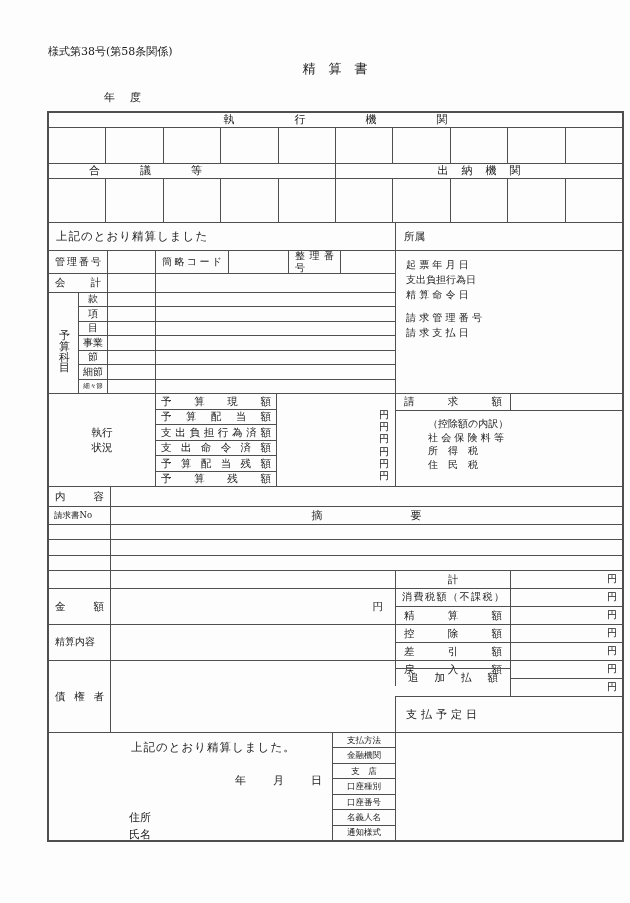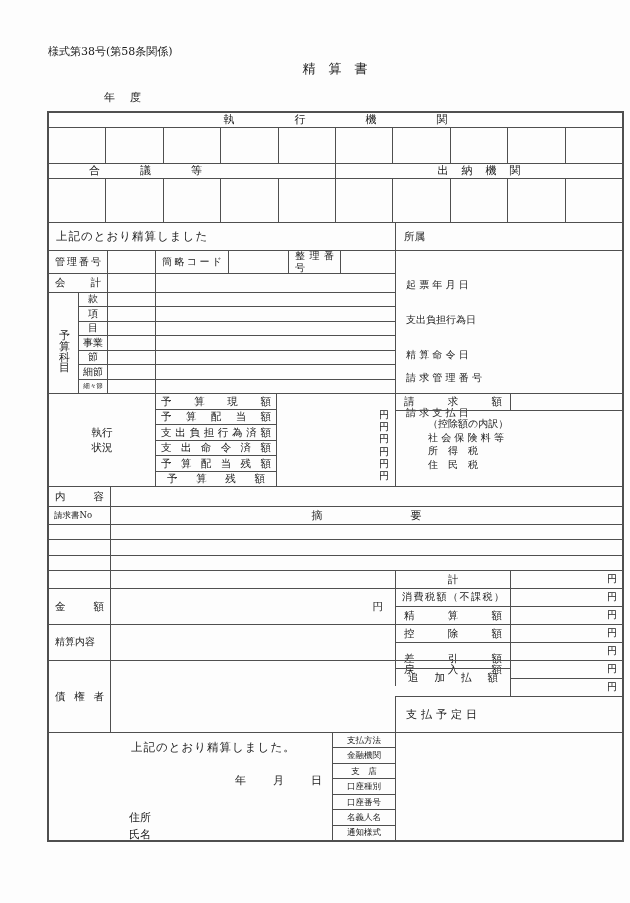--- a/index.html
+++ b/index.html
@@ -31,21 +31,21 @@
   .sp-xl .v{text-align:center;letter-spacing:60px;text-indent:60px;}
   .sp-l  .v{text-align:left;letter-spacing:40px;text-indent:40px;}
   .sp-m  .v{text-align:center;letter-spacing:13px;text-indent:13px;}
   .sp-tek .v{text-align:center;letter-spacing:88px;text-indent:88px;font-size:11px;}
   .decl{font-size:11.5px;letter-spacing:1px;padding-left:7px;}
   .small{font-size:10px;}
   .tiny{font-size:8.5px;}
   .xtiny{font-size:6.5px;}
   .multiline{flex-direction:column;align-items:flex-start;justify-content:flex-start;}
   .dates{padding:6px 0 0 10px;font-size:10px;}
-  .dates div{line-height:15px;margin-top:20px;}
+  .dates div{line-height:15px;}
   .dates .gap{margin-top:8px;}
   .koujo{padding:6px 0 0 8px;font-size:10px;}
   .koujo div{line-height:13.5px;margin-left:24px;}
   .vert{justify-content:center;}
   .vert .v{writing-mode:vertical-rl;text-orientation:upright;letter-spacing:11px;
            width:auto;margin:0 auto;font-size:11px;}
   .exec-label{flex-direction:column;justify-content:center;gap:2px;font-size:10.5px;}
   .yen-stack{flex-direction:column;align-items:flex-end;justify-content:space-between;
              padding:16px 6px 5px 0;font-size:10px;line-height:1;}
   .yen-right{justify-content:flex-end;padding-right:5px;font-size:10px;}
@@ -184,21 +184,21 @@
       </div>
     <div class="c jst" style="left:107px;top:312px;width:121px;height:15.5px;padding:0 5px">
         <span class="v">支出負担行為済額</span>
       </div>
     <div class="c jst" style="left:107px;top:327.5px;width:121px;height:15.5px;padding:0 5px">
         <span class="v">支出命令済額</span>
       </div>
     <div class="c jst" style="left:107px;top:343px;width:121px;height:15.5px;padding:0 5px">
         <span class="v">予算配当残額</span>
       </div>
-    <div class="c jst" style="left:107px;top:358.5px;width:121px;height:15.5px;padding:0 11px">
+    <div class="c jst" style="left:107px;top:358.5px;width:121px;height:15.5px;padding:0 5px">
         <span class="v">予算残額</span>
       </div>
     <div class="c yen-stack" style="left:228px;top:281px;width:119px;height:93px">
       <span>円</span>
       <span>円</span>
       <span>円</span>
       <span>円</span>
       <span>円</span>
       <span>円</span>
     </div>
@@ -262,21 +262,21 @@
     <div class="c small" style="left:0;top:512px;width:62px;height:36px;padding-left:6px">
         <span class="v">精算内容</span>
       </div>
     <div class="c" style="left:62px;top:512px;width:285px;height:36px"></div>
     <div class="c jst" style="left:347px;top:512px;width:115px;height:18px;padding:0 8px">
         <span class="v">控除額</span>
       </div>
     <div class="c yen-right" style="left:462px;top:512px;width:112px;height:18px">
         <span class="v">円</span>
       </div>
-    <div class="c jst" style="left:347px;top:530px;width:115px;height:18px;padding:16px 8px">
+    <div class="c jst" style="left:347px;top:530px;width:115px;height:18px;padding:8px 8px">
         <span class="v">差引額</span>
       </div>
     <div class="c yen-right" style="left:462px;top:530px;width:112px;height:18px">
         <span class="v">円</span>
       </div>
 
     <div class="c jst pad" style="left:0;top:548px;width:62px;height:72px">
         <span class="v">債権者</span>
       </div>
     <div class="c" style="left:62px;top:548px;width:285px;height:72px"></div>

